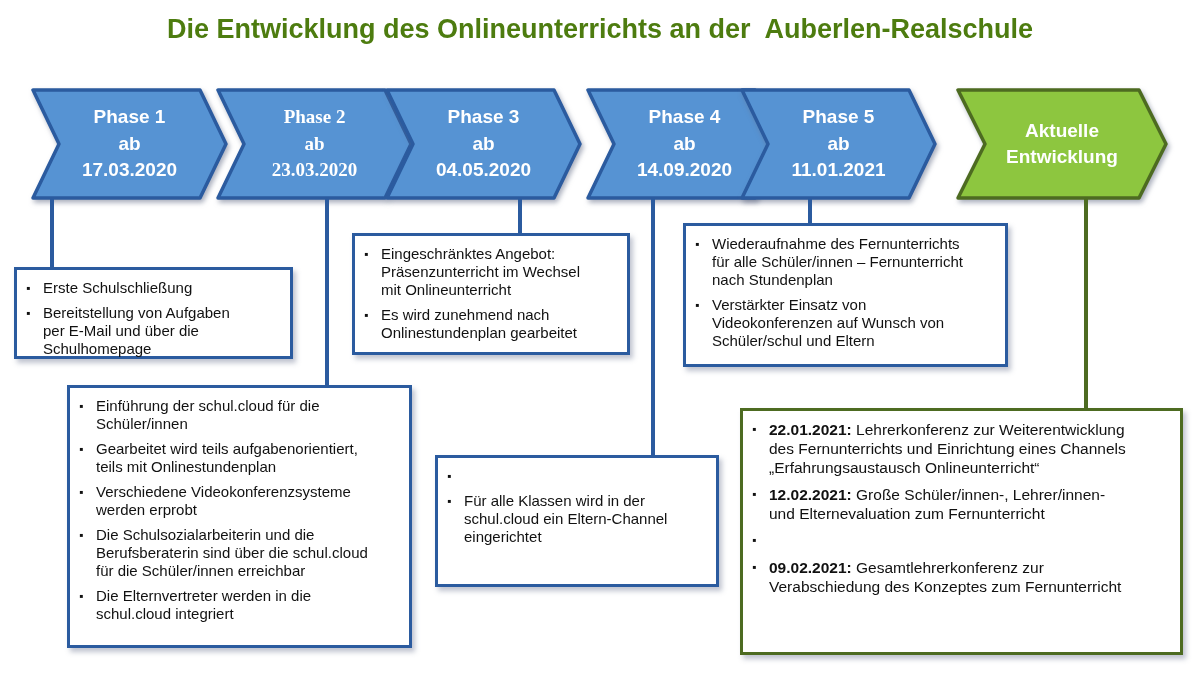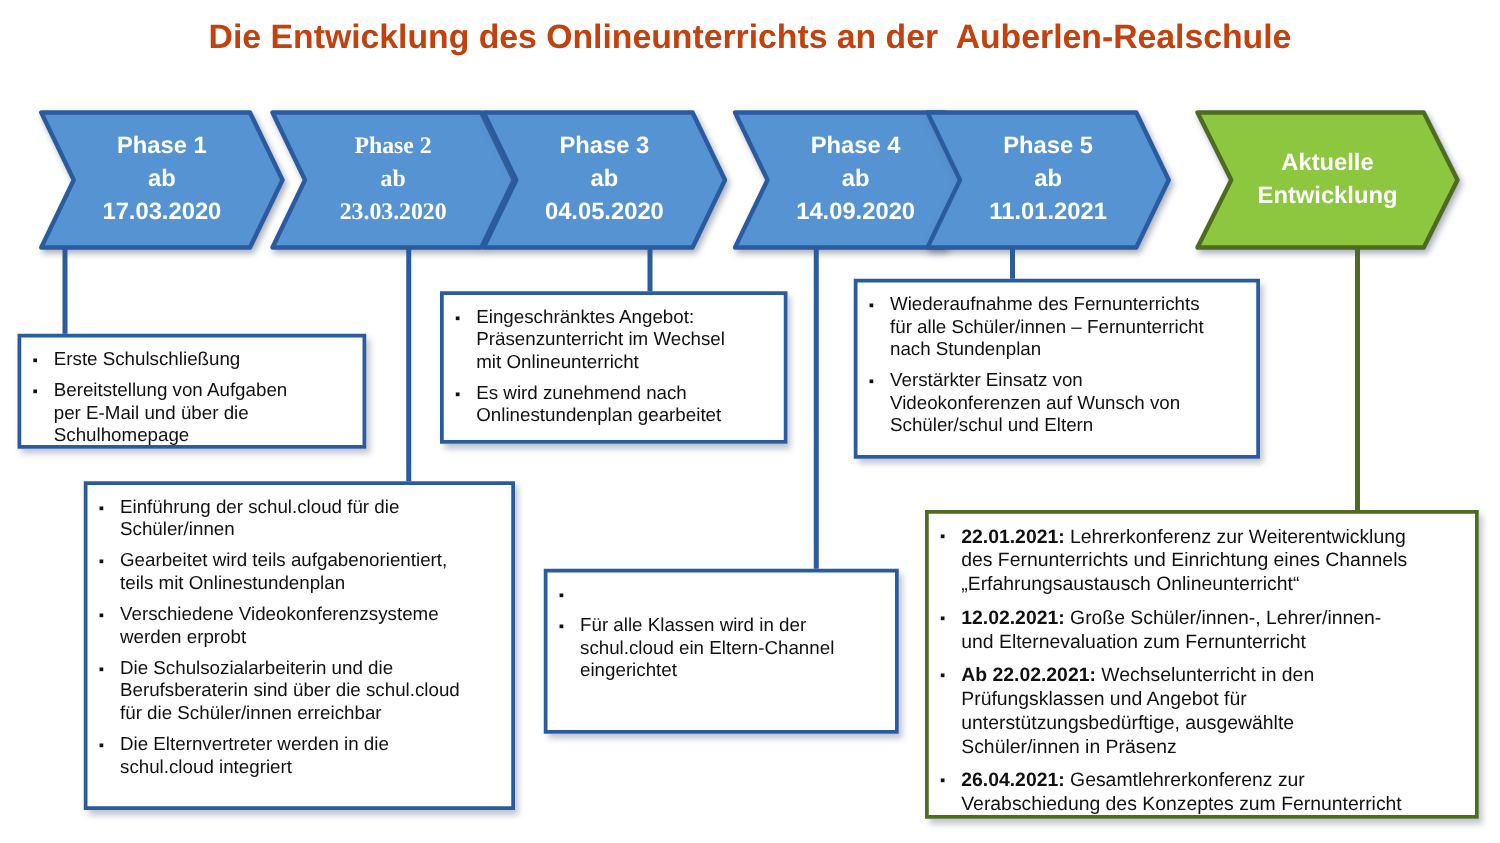--- a/index.html
+++ b/index.html
@@ -1,19 +1,19 @@
 <!DOCTYPE html>
 <html><head>
 <meta charset="utf-8">
 <style>
   html,body{margin:0;padding:0;background:#fff;}
   .canvas{position:relative;width:1200px;height:674px;background:#ffffff;overflow:hidden;
           font-family:"Liberation Sans",sans-serif;}
   .title{position:absolute;top:14px;left:0;right:0;margin:0;text-align:center;
-         font-size:27px;font-weight:bold;color:#c2410c;white-space:pre;letter-spacing:0px;}
+         font-size:27px;font-weight:bold;color:#4d7c0f;white-space:pre;letter-spacing:0px;}
   
   .arrow{position:absolute;top:88px;height:112px;}
   .arrow svg{position:absolute;left:0;top:0;filter:drop-shadow(2px 3px 2.5px rgba(100,110,135,.55));}
   .arrow .poly-blue{fill:#5693D3;stroke:#2B5B9F;stroke-width:3.5;stroke-linejoin:round;}
   .arrow .poly-green{fill:#8DC63F;stroke:#4D6B21;stroke-width:3.5;stroke-linejoin:round;}
   .a1{left:31px;width:197px;} .a2{left:216px;width:197px;font-family:Liberation Serif, serif;} .a3{left:385px;width:197px;}
   .a4{left:586px;width:197px;} .a5{left:740px;width:197px;} .a6{left:956px;width:212px;}
   .arrow-label{position:absolute;inset:0;display:flex;flex-direction:column;justify-content:center;
                align-items:center;color:#fff;font-weight:bold;font-size:19px;line-height:26.5px;}
   
@@ -184,21 +184,20 @@
     <div class="item">
       <span class="marker">▪</span>
       <span class="item-text"><b class="event-date">22.01.2021:</b><span> Lehrerkonferenz zur Weiterentwicklung des Fernunterrichts und Einrichtung eines Channels „Erfahrungsaustausch Onlineunterricht“</span></span>
     </div>
     <div class="item">
       <span class="marker">▪</span>
       <span class="item-text"><b class="event-date">12.02.2021:</b><span> Große Schüler/innen-, Lehrer/innen- und Elternevaluation zum Fernunterricht</span></span>
     </div>
     <div class="item">
       <span class="marker">▪</span>
-      <span class="item-text"><b class="event-date">Ab 22.02.2021:</b><span> Wechselunterricht in den Prüfungsklassen und Angebot für unterstützungsbedürftige, ausgewählte Schüler/innen in Präsenz</span></span>
-    </div>
-    <div class="item">
-      <span class="marker">▪</span>
-      <span class="item-text"><b class="event-date">26.04.2021:</b><span> Gesamtlehrerkonferenz zur Verabschiedung des Konzeptes zum Fernunterricht</span></span>
+    </div>
+    <div class="item">
+      <span class="marker">▪</span>
+      <span class="item-text"><b class="event-date">09.02.2021:</b><span> Gesamtlehrerkonferenz zur Verabschiedung des Konzeptes zum Fernunterricht</span></span>
     </div>
   </div>
 
 </div>
 
 </body></html>

